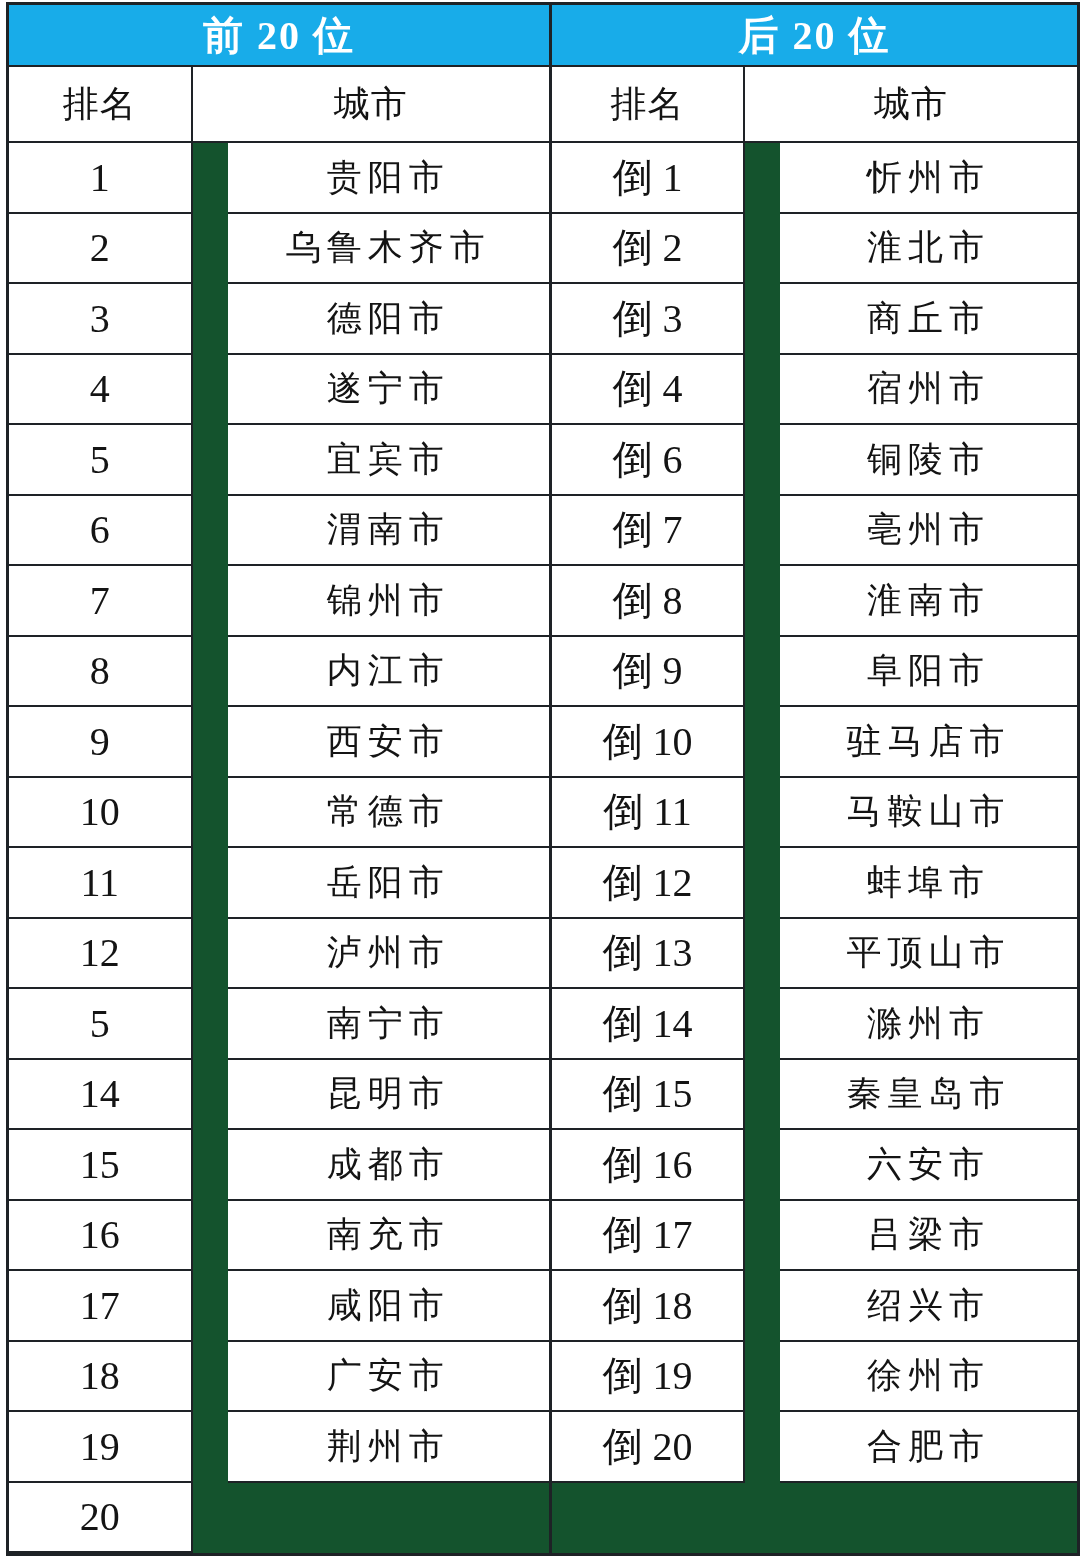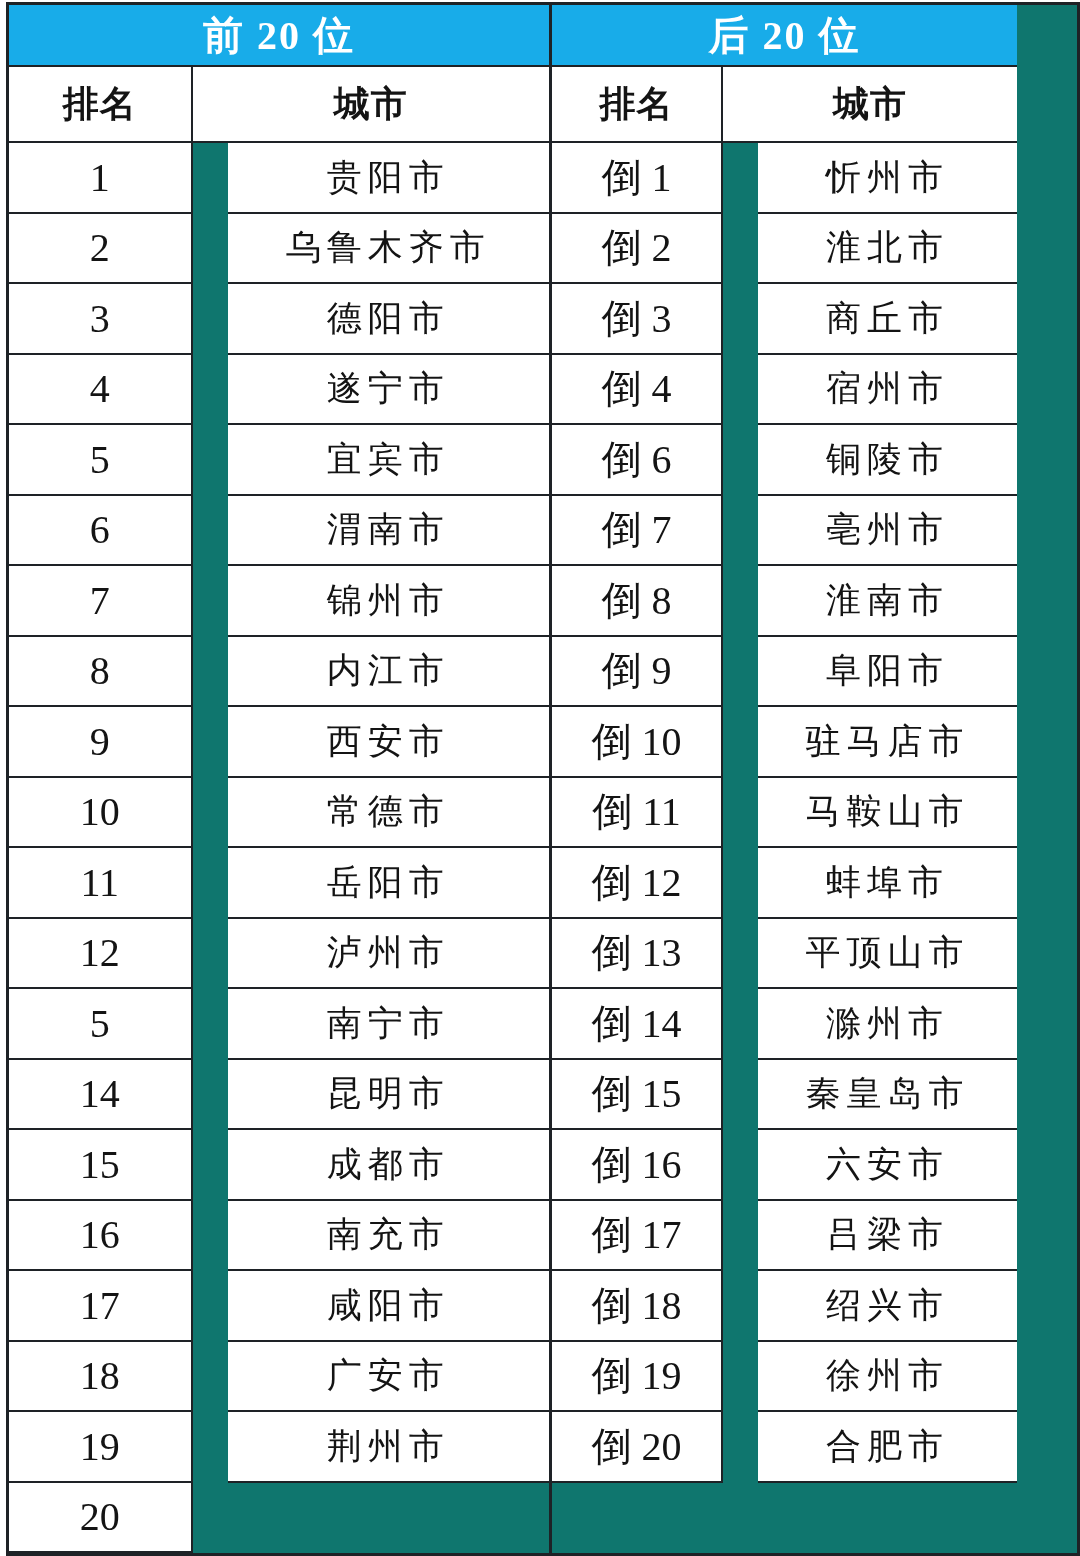--- a/index.html
+++ b/index.html
@@ -12,33 +12,33 @@
     width: 1080px;
     box-sizing: border-box;
     padding: 2px 0 0 6px;
     background: #ffffff;
   }
   .table-frame {
     box-sizing: border-box;
     width: 1074px;
     border: 3px solid #1e2226;
     display: flex;
-    background: #0f766e;
+    background: #14532d;
   }
   .half {
     display: grid;
     grid-template-rows: 62px 76px repeat(20, 70.5px);
     box-sizing: border-box;
   }
   .half-left {
     width: 540px;
     grid-template-columns: 34% 66%;
   }
   .half-right {
-    width: 468px;
+    width: 528px;
     border-left: 3px solid #1e2226;
     grid-template-columns: 36.8% 63.2%;
   }
   .cell {
     box-sizing: border-box;
     border-bottom: 2px solid #1e2226;
     display: flex;
     align-items: center;
     justify-content: center;
     color: #141414;
@@ -52,21 +52,21 @@
   .title-cell {
     grid-column: 1 / 3;
     background: #18ace9;
     color: #ffffff;
     font-size: 40px;
     font-weight: bold;
     letter-spacing: 2px;
   }
   .subheader-cell {
     font-size: 36px;
-    font-weight: bold;
+    font-weight: normal;
     letter-spacing: 1px;
   }
   .rank-cell {
     font-size: 40px;
   }
   .city-cell {
     font-size: 35px;
     letter-spacing: 6px;
     margin-left: 35px;
   }

